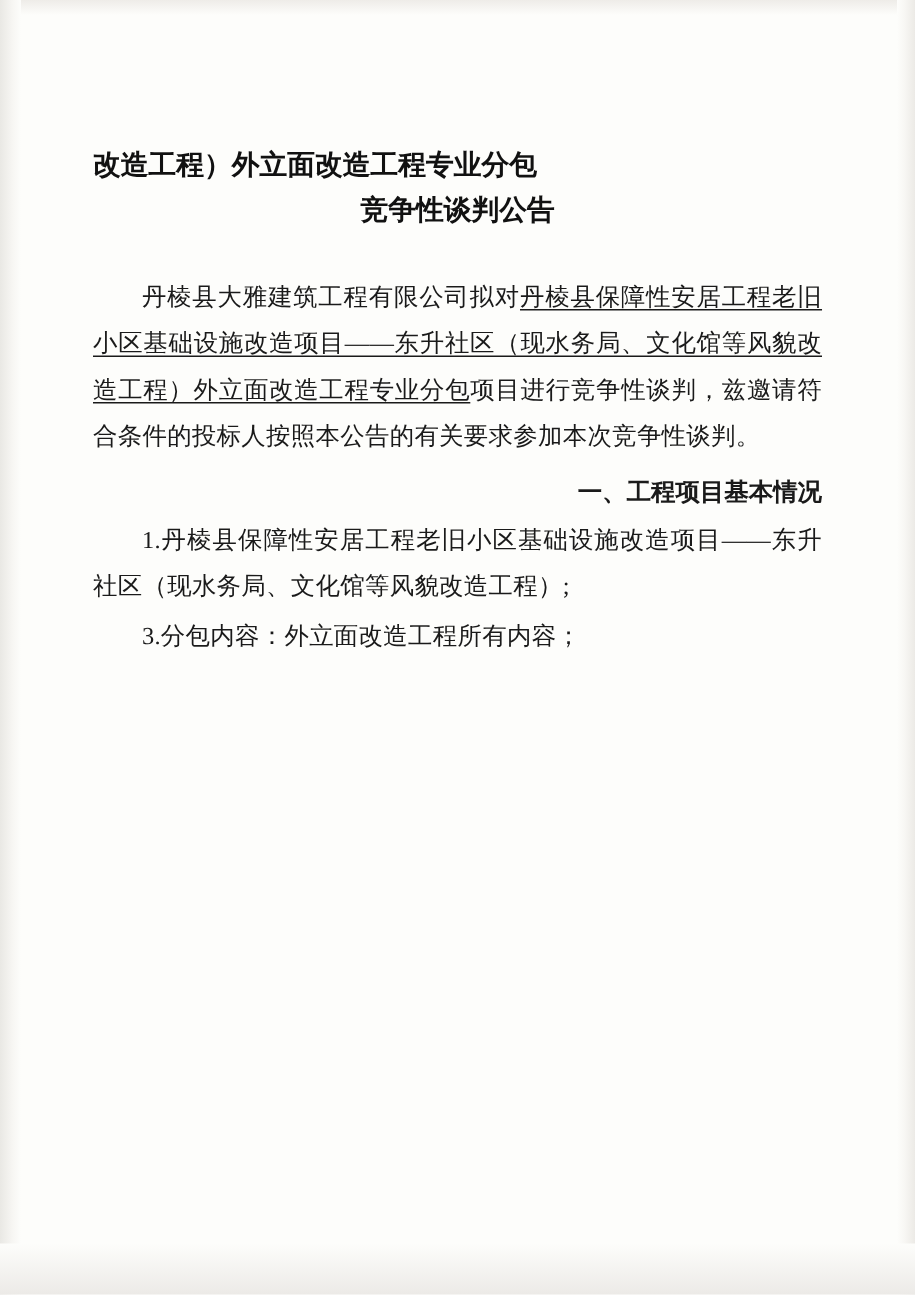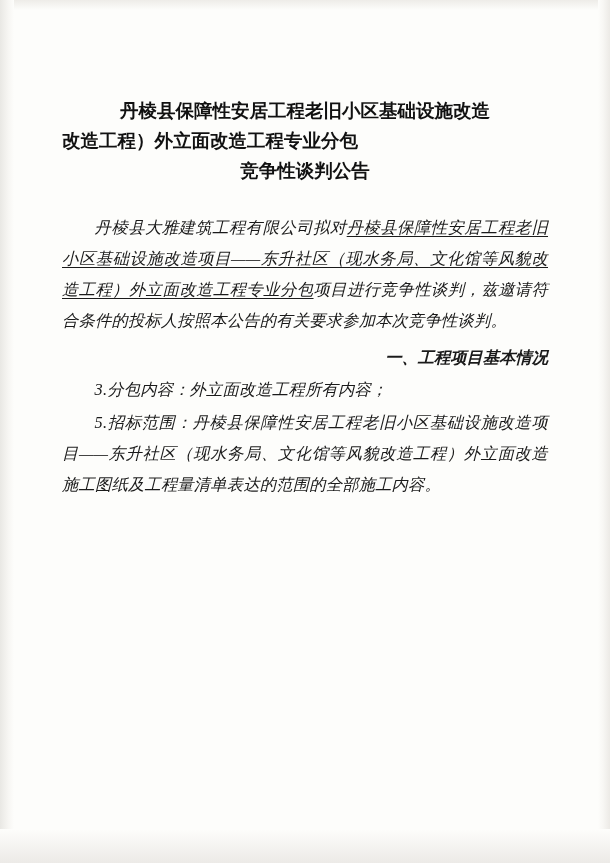--- a/index.html
+++ b/index.html
@@ -63,21 +63,20 @@
     display: block;
     white-space: nowrap;
   }
   .doc-title .tline.t1 { text-align: center; letter-spacing: 0px;}
   .doc-title .tline.t2 { text-align: left; letter-spacing: 0px; }
   .doc-title .tline.t3 { text-align: left; letter-spacing: 0px; }
   .doc-title .tline.t4 { text-align: center; letter-spacing: 0px; }
 
   .body-block {
     margin-top: 26px;
-    font-style: italic;
   }
   p.para {
     font-size: 16.3px;
     line-height: 31px;
     margin: 0 0 2px 0;
     text-align: justify;
     text-justify: inter-ideograph;
     letter-spacing: 0.2px;
   }
   p.indent2 {
@@ -104,31 +103,30 @@
 
 <div class="page">
   <div class="scan-edge-top"></div>
   <div class="scan-edge-left"></div>
   <div class="scan-edge-right"></div>
   <div class="scan-edge-bottom"></div>
 
   <div class="content">
 
     <h1 class="doc-title">
-      <span class="tline t1">丹棱县保障性安居工程老旧小区基础设施改造</span>
       <span class="tline t3">改造工程）外立面改造工程专业分包</span>
       <span class="tline t4">竞争性谈判公告</span>
     </h1>
 
     <div class="body-block">
 
       <p class="para indent2"><span>丹棱县大雅建筑工程有限公司拟对</span><span class="u">丹棱县保障性安居工程老旧小区基础设施改造项目——东升社区（现水务局、文化馆等风貌改造工程）外立面改造工程专业分包</span><span>项目进行竞争性谈判，兹邀请符合条件的投标人按照本公告的有关要求参加本次竞争性谈判。</span></p>
 
       <p class="heading">一、工程项目基本情况</p>
 
+      <p class="para indent2">1.丹棱县保障性安居工程老旧小区基础设施改造项目——东升社区（现水务局、文化馆等风貌改造工程）;</p>
       <p class="para indent2">3.分包内容：外立面改造工程所有内容；</p>
-      <p class="para indent2">5.招标范围：丹棱县保障性安居工程老旧小区基础设施改造项目——东升社区（现水务局、文化馆等风貌改造工程）外立面改造施工图纸及工程量清单表达的范围的全部施工内容。</p>
 
 
 
     </div>
   </div>
 </div>
 
 </body></html>

